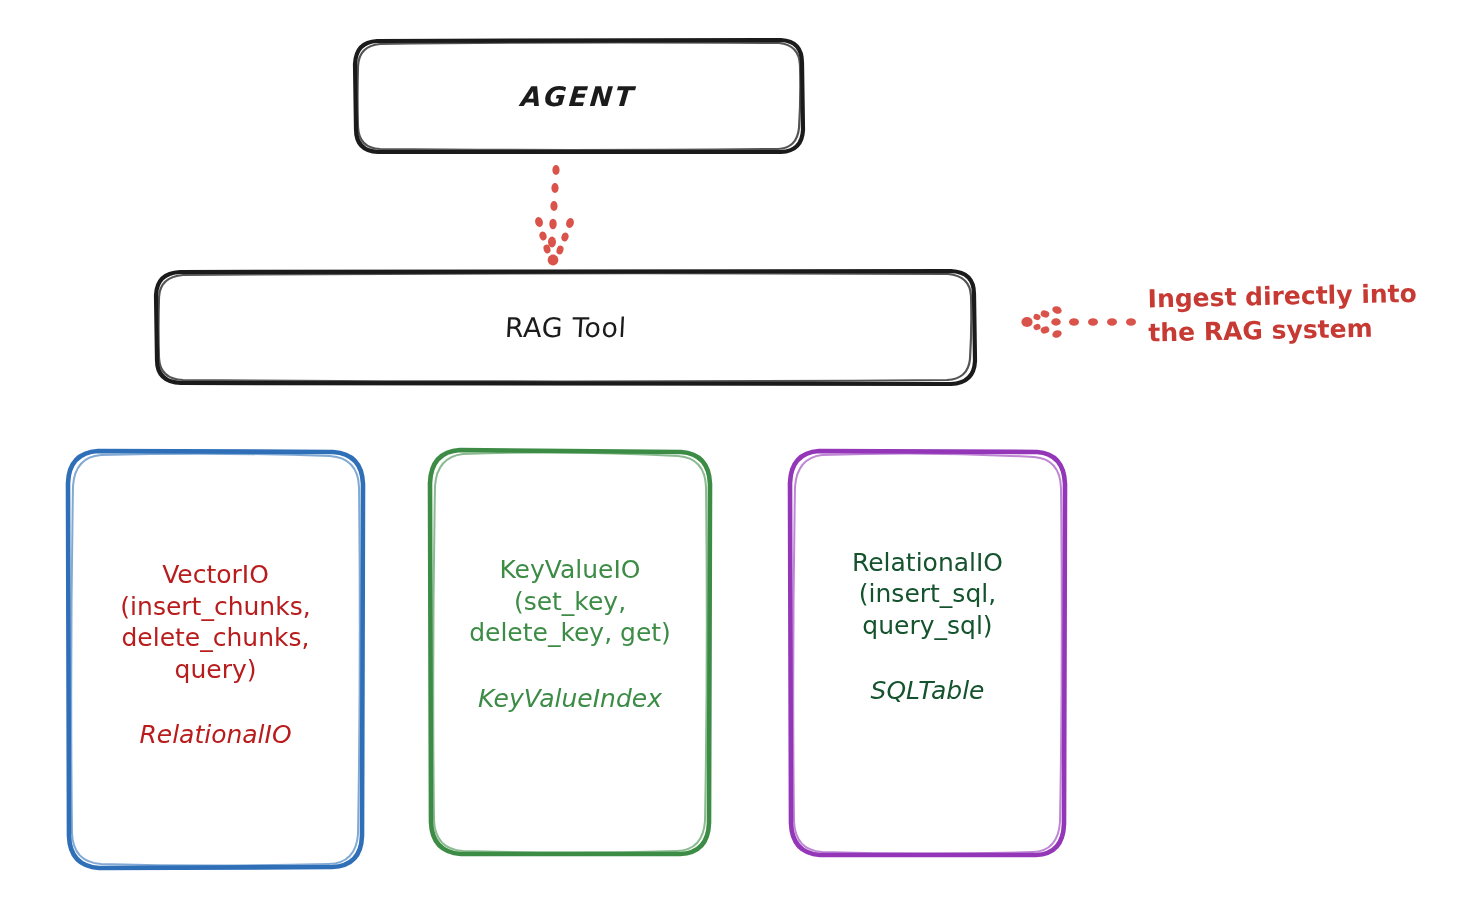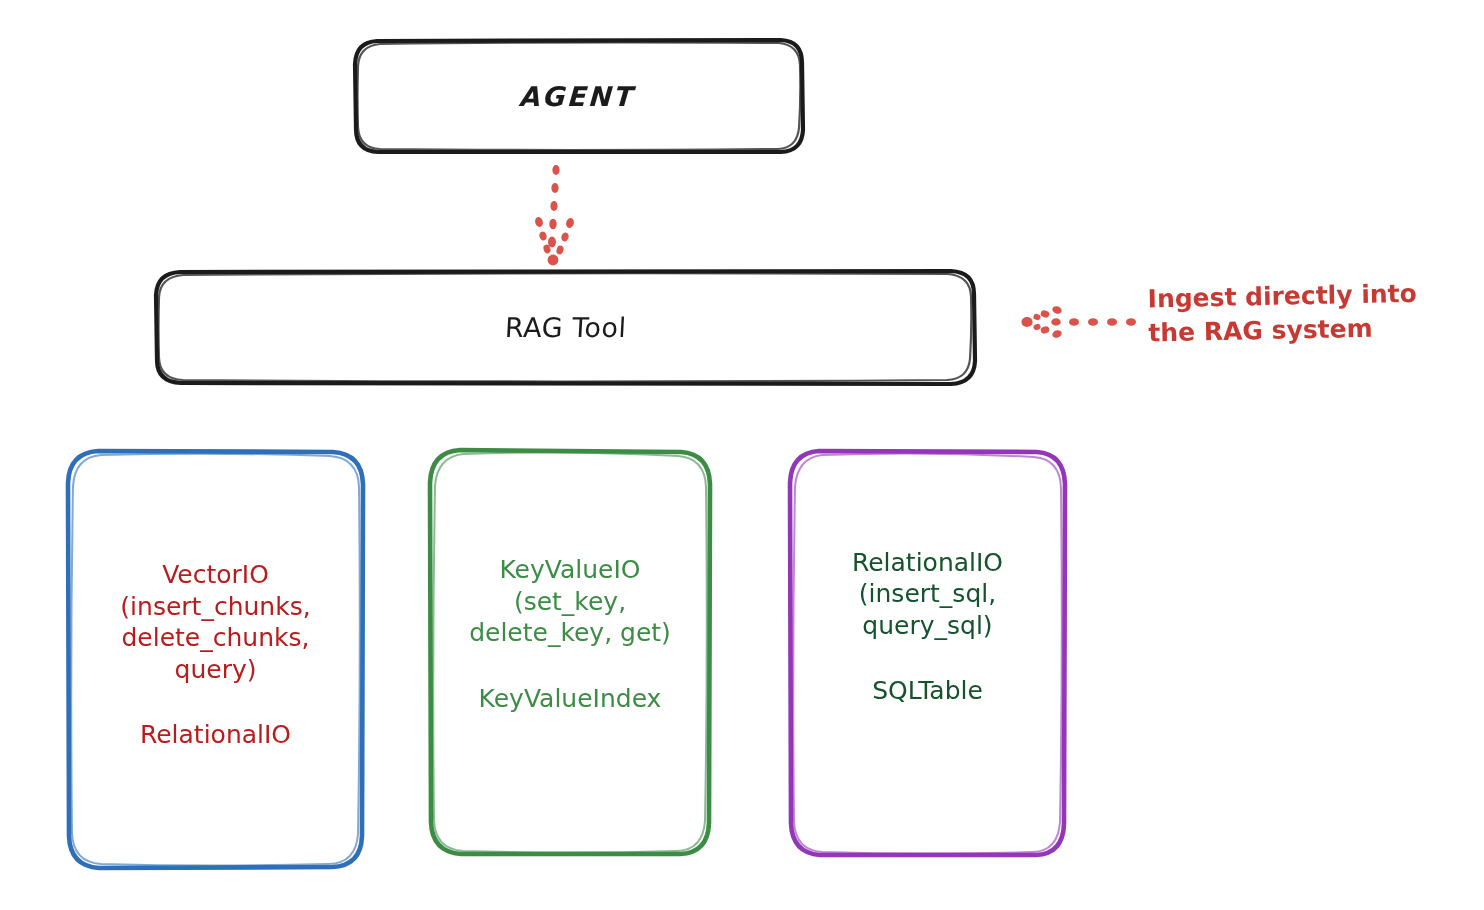--- a/index.html
+++ b/index.html
@@ -72,20 +72,21 @@
   #relational-node{ left: 790px; top: 450px; width: 275px; height: 405px; }
 
   .provider-text {
     font-size: 25px;
     line-height: 1.26;
     font-weight: 500;
     white-space: pre-line;
   }
   .provider-text.secondary {
     margin-top: 34px;
+    font-style: italic;
   }
   #vector-node .provider-text     { color: #b91c1c; }
   #keyvalue-node .provider-text   { color: #3c8c46; }
   #relational-node .provider-text { color: #14532d; }
 
   
   #vector-node .stack     { transform: translateY(-4px); }
   #keyvalue-node .stack   { transform: translateY(-18px); }
   #relational-node .stack { transform: translateY(-26px); }
 

